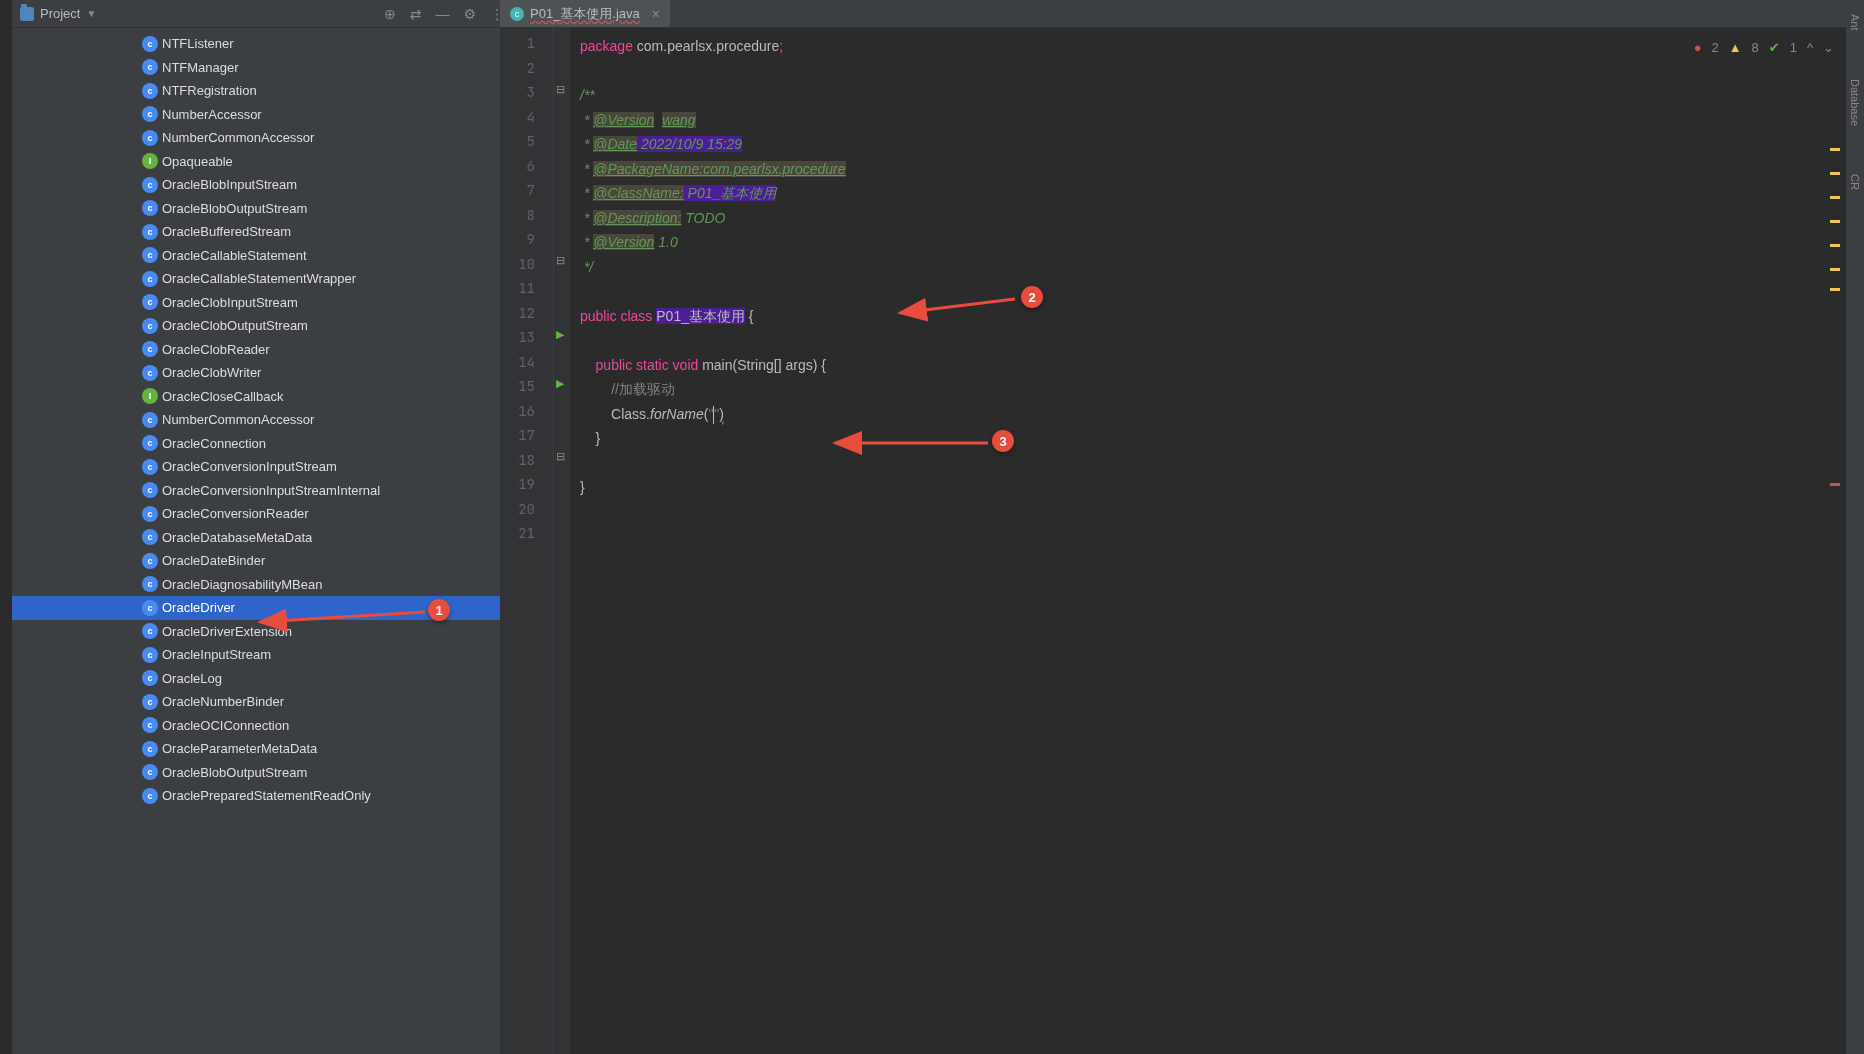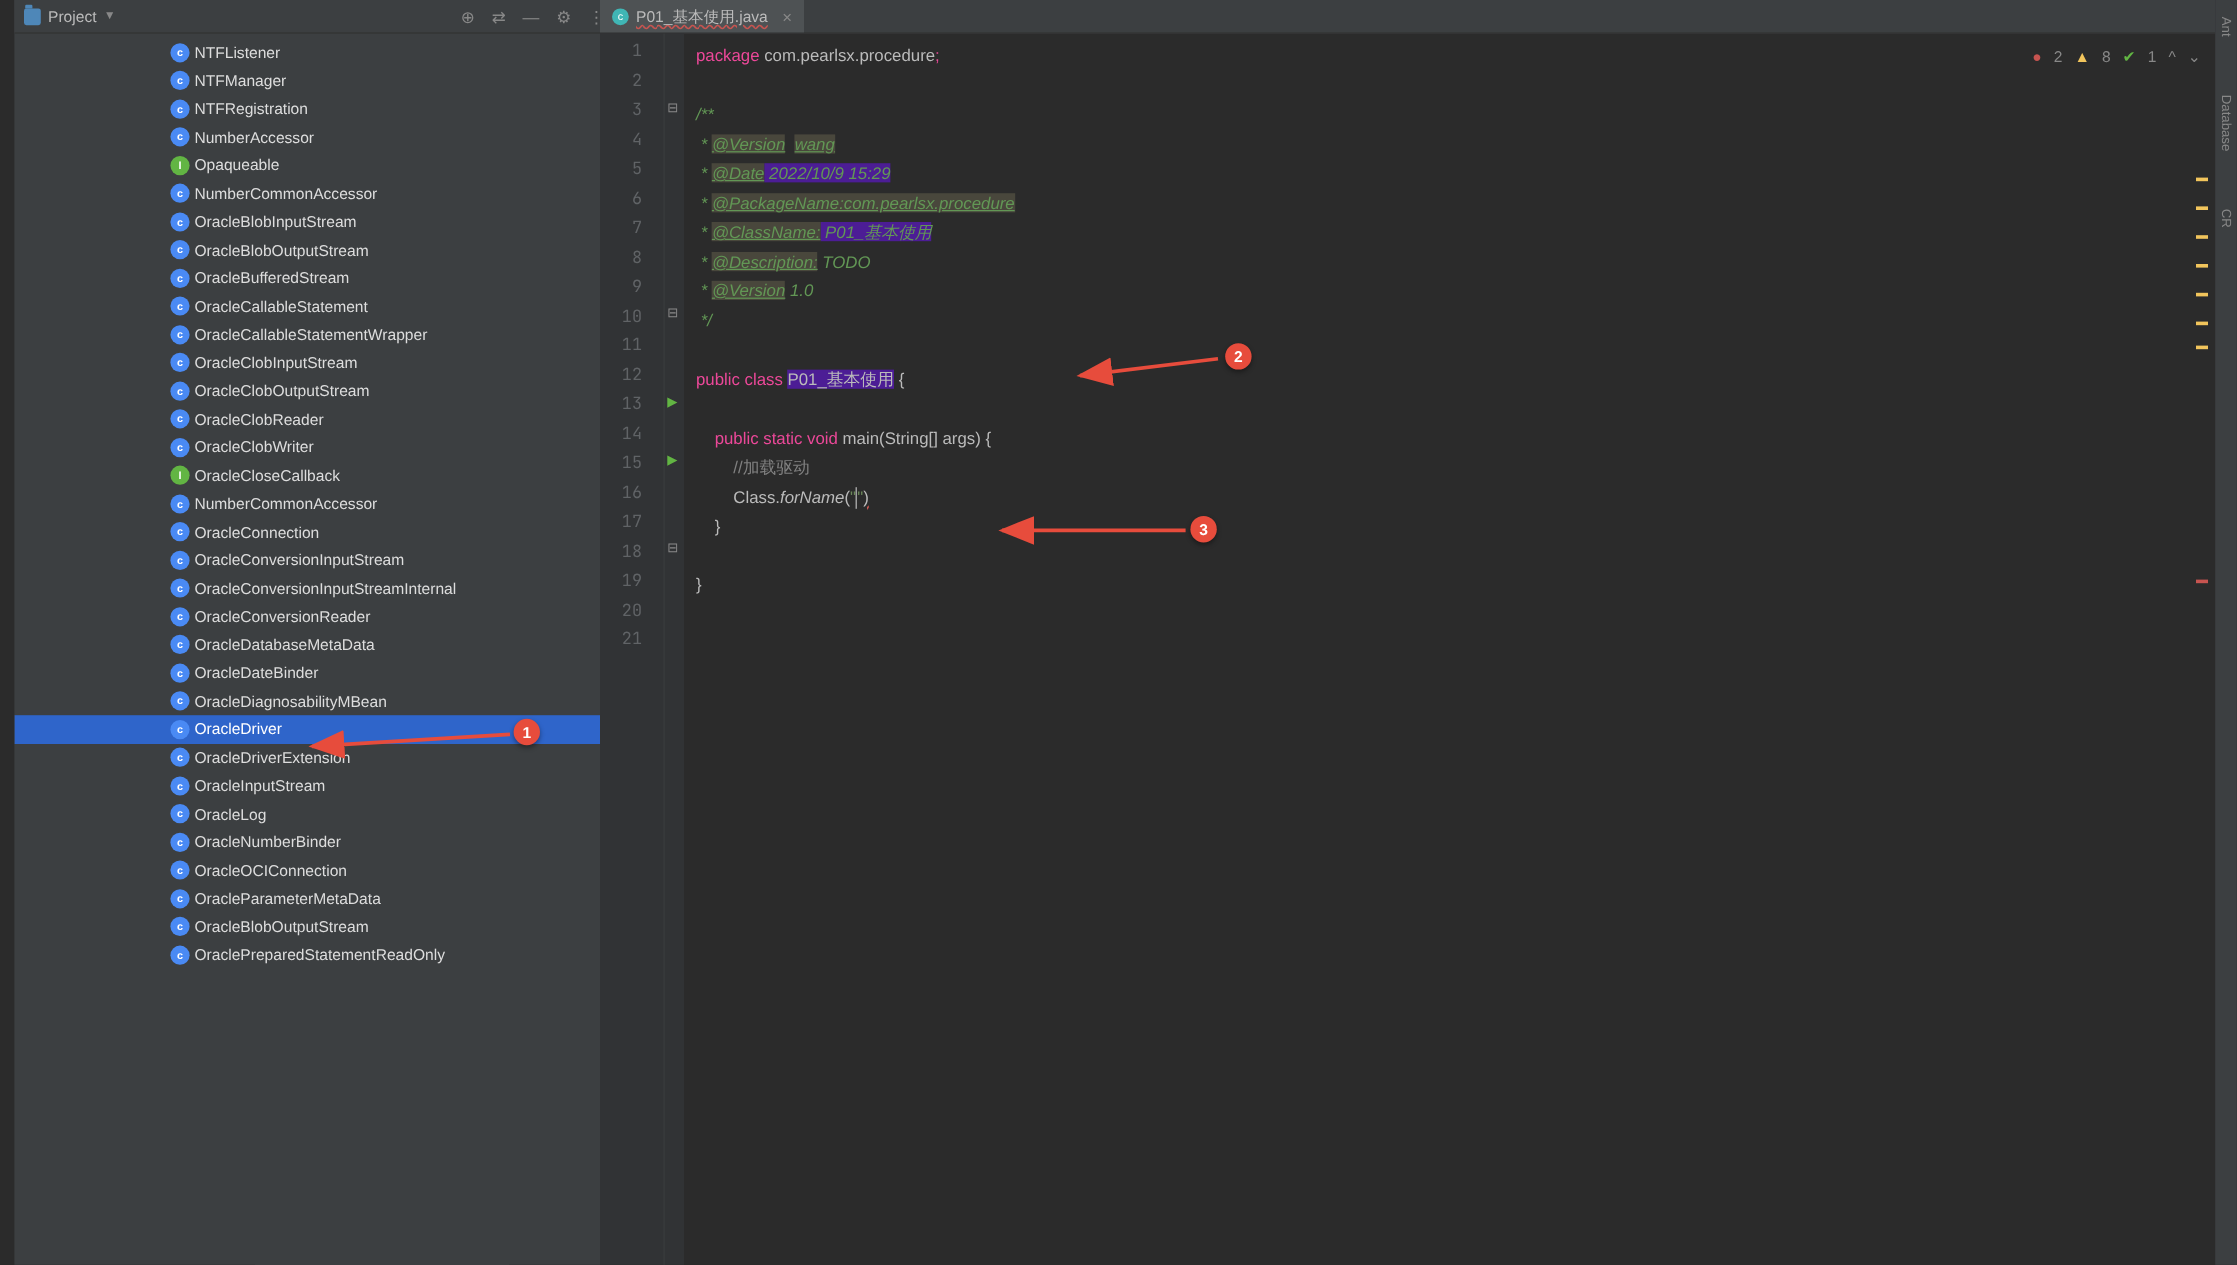--- a/index.html
+++ b/index.html
@@ -92,26 +92,26 @@
       </div>
       <div class="tree-item">
         <span class="cls-ico"></span>
         <span>NTFRegistration</span>
       </div>
       <div class="tree-item">
         <span class="cls-ico"></span>
         <span>NumberAccessor</span>
       </div>
       <div class="tree-item">
+        <span class="cls-ico"></span>
+        <span>NumberCommonAccessor</span>
+      </div>
+      <div class="tree-item">
         <span class="cls-ico green iface"></span>
         <span>Opaqueable</span>
-      </div>
-      <div class="tree-item">
-        <span class="cls-ico"></span>
-        <span>NumberCommonAccessor</span>
       </div>
       <div class="tree-item">
         <span class="cls-ico"></span>
         <span>OracleBlobInputStream</span>
       </div>
       <div class="tree-item">
         <span class="cls-ico"></span>
         <span>OracleBlobOutputStream</span>
       </div>
       <div class="tree-item">

